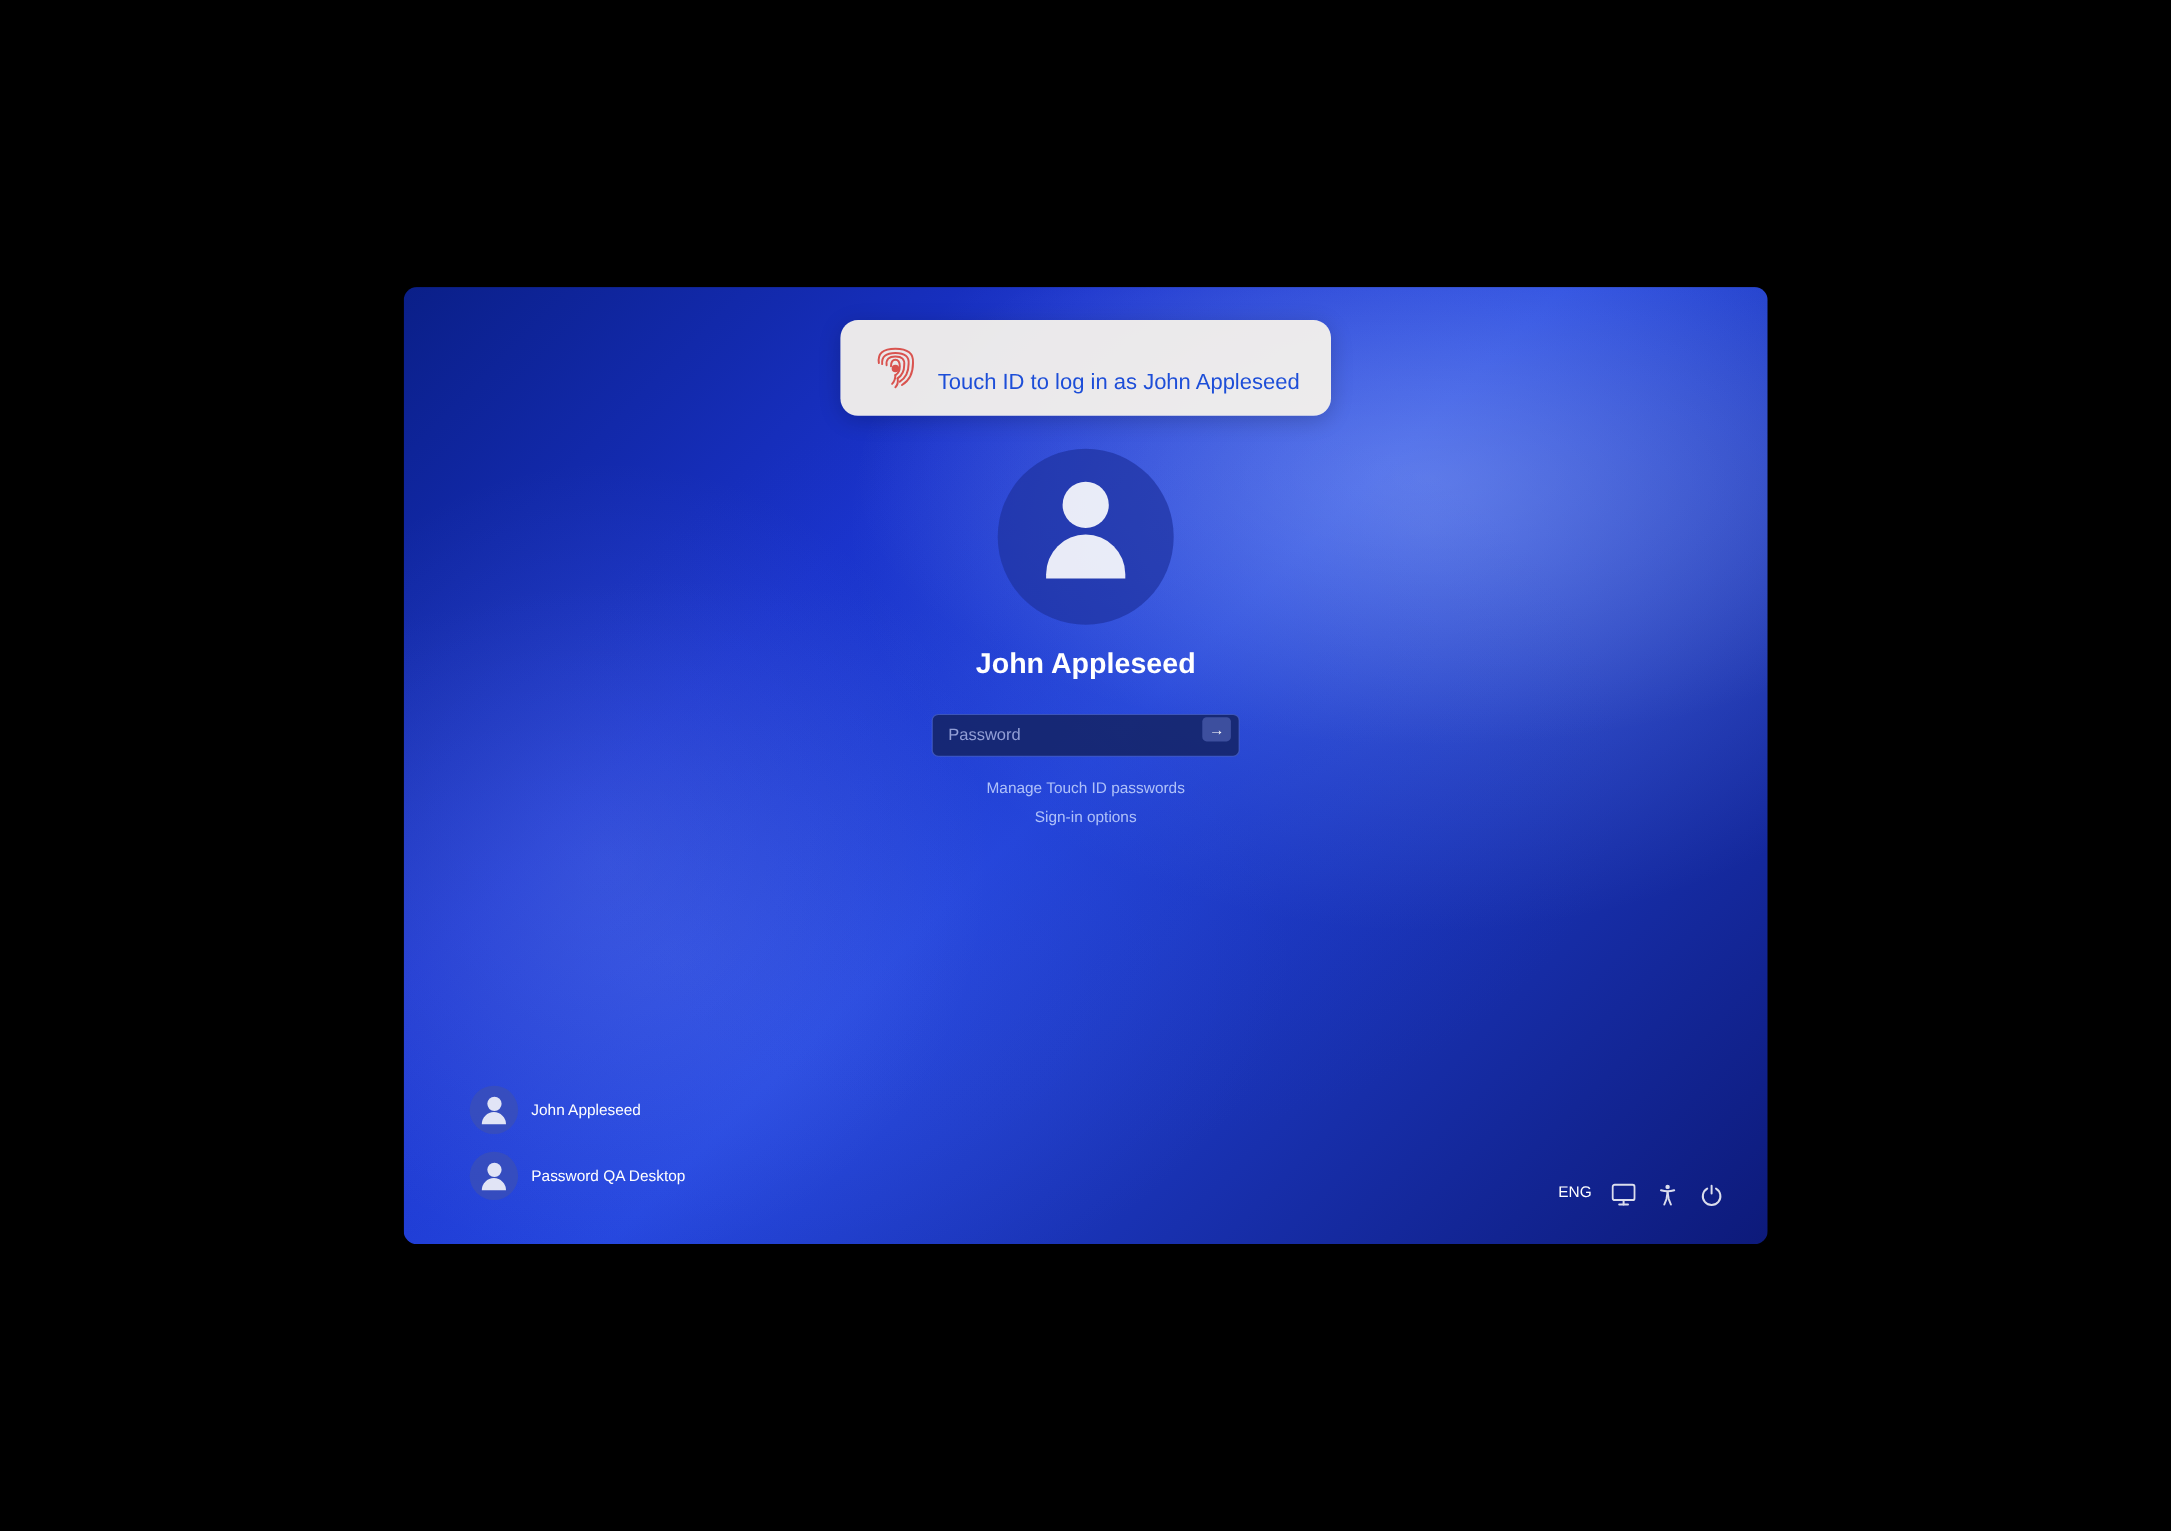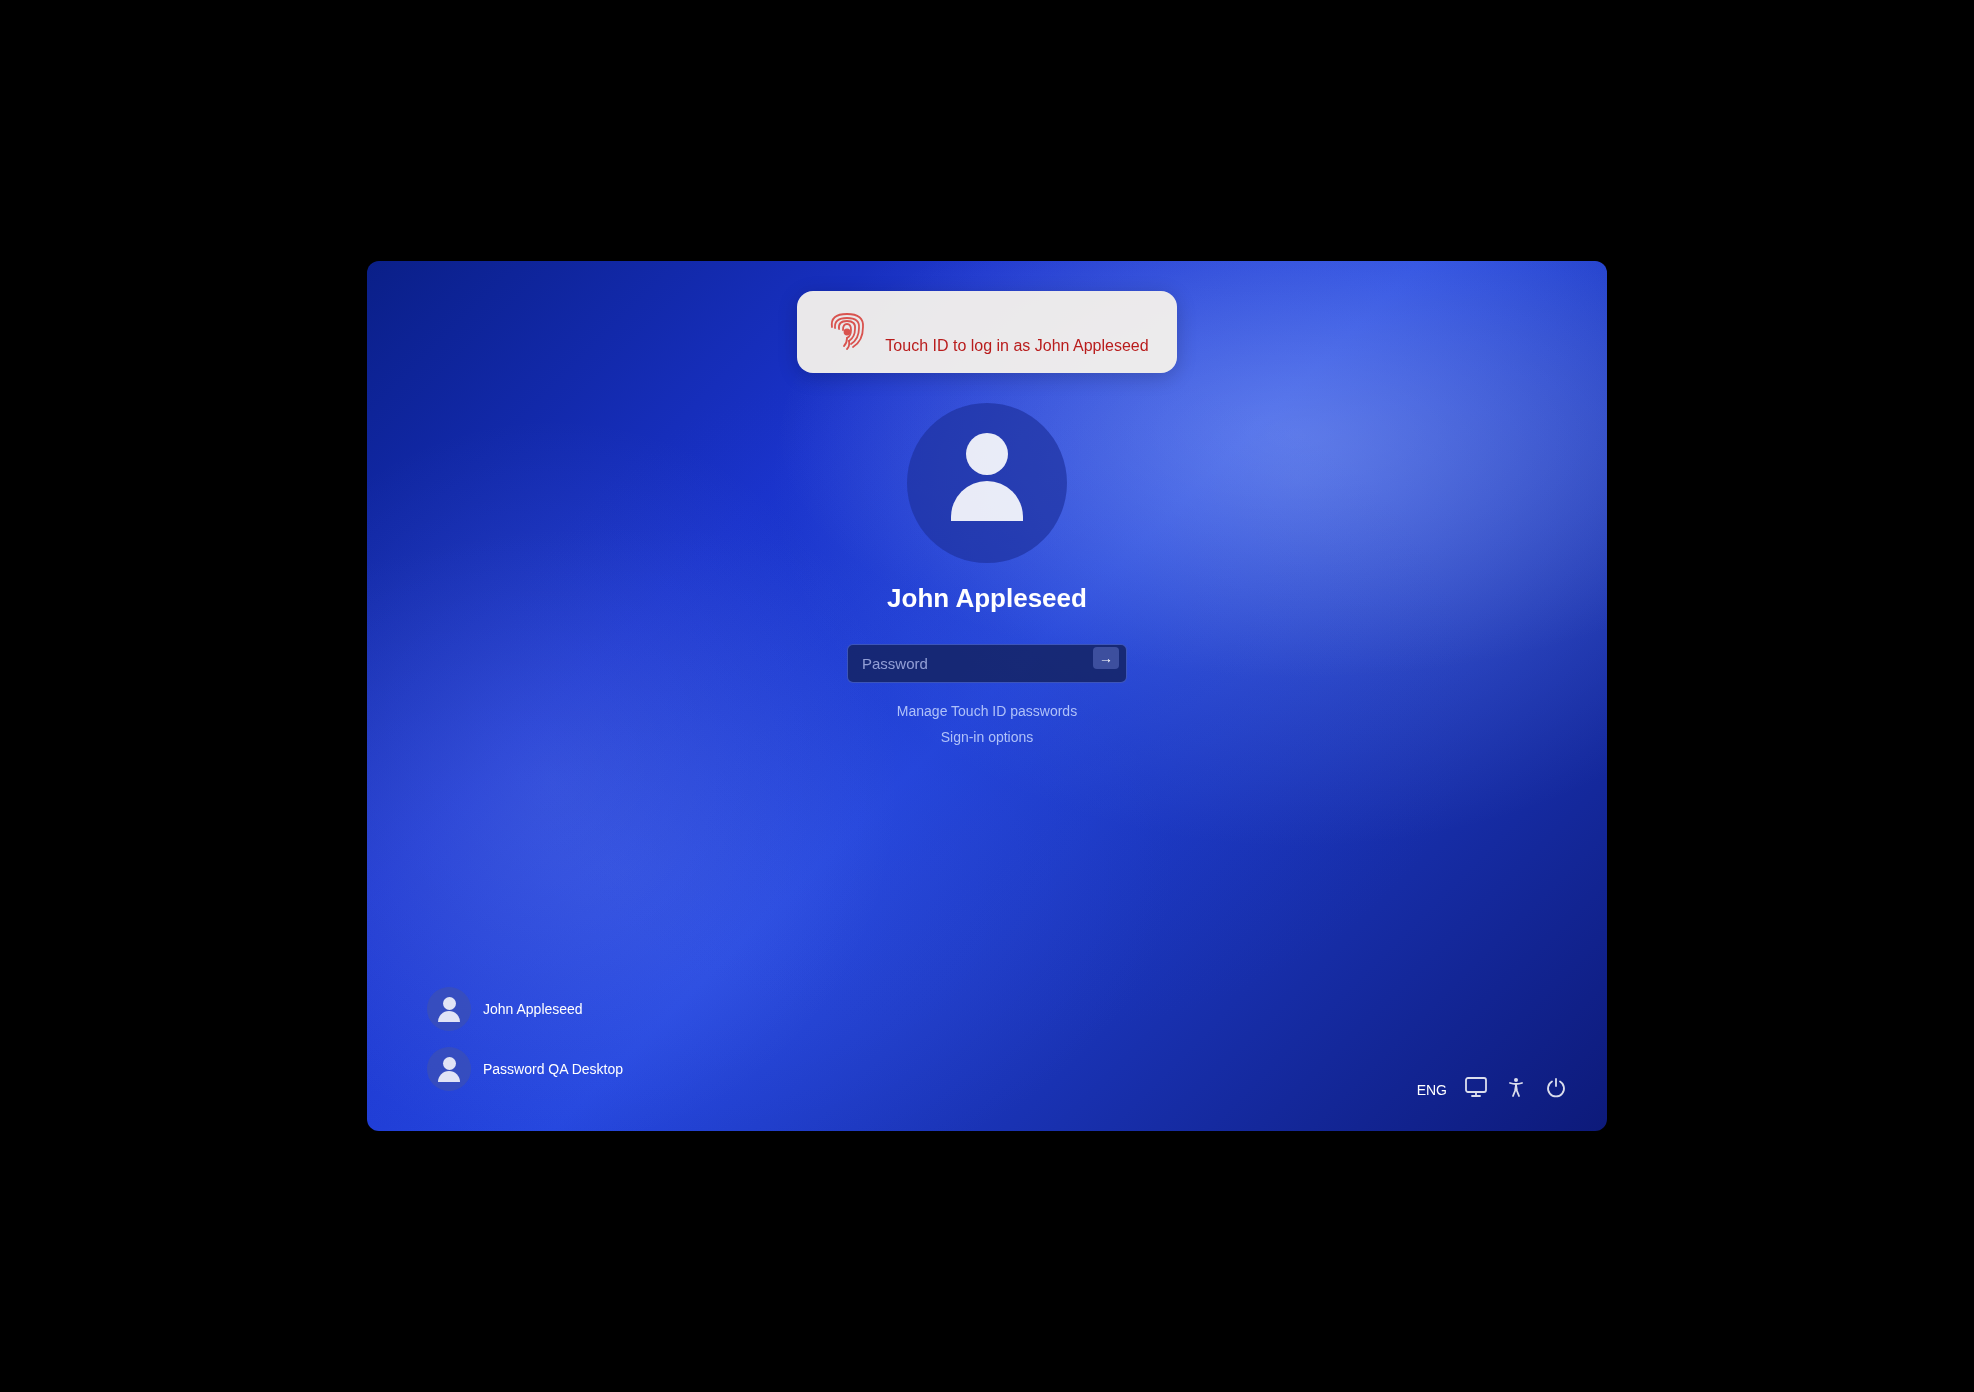--- a/index.html
+++ b/index.html
@@ -111,22 +111,22 @@
       padding: 18px 28px;
       display: flex;
       align-items: center;
       gap: 16px;
       margin-bottom: 30px;
       box-shadow: 0 4px 20px rgba(0,0,0,0.2);
       z-index: 10;
     }
 
     .touch-id-text {
-      font-size: 16px;
-      color: #b91c1c;
+      font-size: 20px;
+      color: #1d4ed8;
       font-weight: 400;
       margin-top: 28px;
     }
 
     
     .user-avatar-container {
       width: 160px;
       height: 160px;
       border-radius: 50%;
       background: rgba(30, 50, 160, 0.7);
@@ -279,21 +279,20 @@
       font-size: 14px;
       font-weight: 400;
     }
 
     
     .bottom-right-icons {
       position: absolute;
       bottom: 28px;
       right: 40px;
       display: flex;
-      align-items: center;
       gap: 18px;
       z-index: 10;
     }
 
     .bottom-lang {
       color: #fff;
       font-size: 14px;
       font-weight: 500;
     }
 

